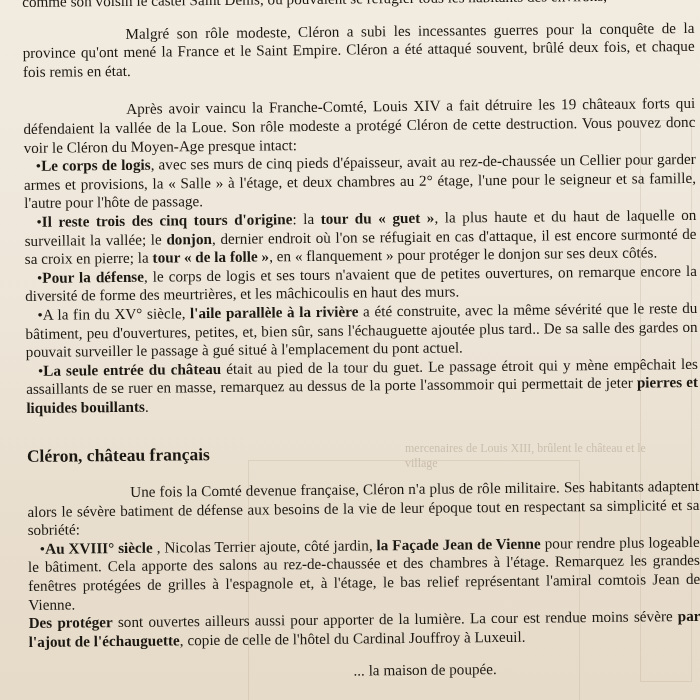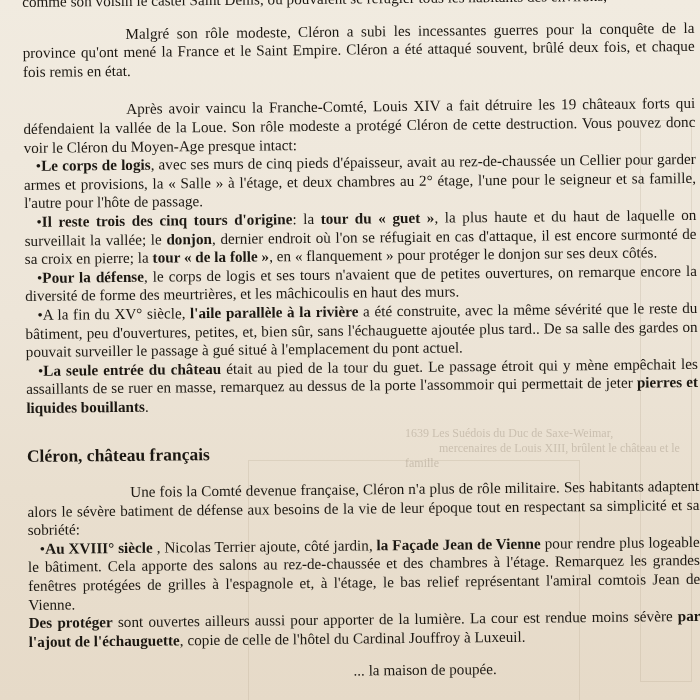--- a/index.html
+++ b/index.html
@@ -36,23 +36,22 @@
       font-weight: bold; font-size: 17.5px; margin-top: 30px; margin-bottom: 18px;
     }
     .rot { transform: rotate(-0.6deg); transform-origin: left top; }
   </style>
 </head>
 <body>
 
 <div class="page">
   <div class="ghost" style="left:640px;top:120px;width:50px;height:560px;"></div>
   <div class="ghost" style="left:248px;top:460px;width:330px;height:240px;"></div>
-  <div class="ghost-text" style="left:405px;top:426px;">1639  Les Suédois du Duc de Saxe-Weimar,</div>
-  <div class="ghost-text" style="left:405px;top:441px;margin-left:34px;">mercenaires de Louis XIII, brûlent le château et le</div>
-  <div class="ghost-text" style="left:405px;top:456px;">famille</div>
+  <div class="ghost-text" style="left:405px;top:441px;">mercenaires de Louis XIII, brûlent le château et le</div>
+  <div class="ghost-text" style="left:405px;top:456px;">village</div>
 
   <div class="content rot">
     <p>comme son voisin le castel Saint Denis, où pouvaient se réfugier tous les habitants des environs,</p>
     <p class="indent gap-s">Malgré son rôle modeste, Cléron a subi les incessantes guerres pour la conquête de la province qu'ont mené la France et le Saint Empire. Cléron a été attaqué souvent, brûlé deux fois, et chaque fois remis en état.</p>
     <p class="indent gap-m">Après avoir vaincu la Franche-Comté, Louis XIV a fait  détruire les 19 châteaux forts qui défendaient la vallée de la Loue.  Son rôle modeste a protégé Cléron de cette destruction. Vous pouvez donc voir le Cléron du Moyen-Age presque intact:</p>
 
     <p class="bullet">•<b>Le corps de logis</b><span>, avec ses murs de cinq pieds d'épaisseur, avait au rez-de-chaussée un Cellier pour garder armes et provisions, la « Salle » à l'étage, et deux chambres au 2° étage, l'une pour le seigneur et sa famille, l'autre pour l'hôte de passage.</span></p>
 
     <p class="bullet">•<b>Il reste trois des cinq tours d'origine</b><span>:  la </span><b>tour du « guet »</b><span>, la plus haute et du haut de laquelle on surveillait la vallée;  le </span><b>donjon</b><span>, dernier endroit où l'on se réfugiait en cas d'attaque, il est encore surmonté de sa croix en pierre;  la </span><b>tour « de la folle »</b><span>, en « flanquement » pour protéger le donjon sur ses deux côtés.</span></p>
 

